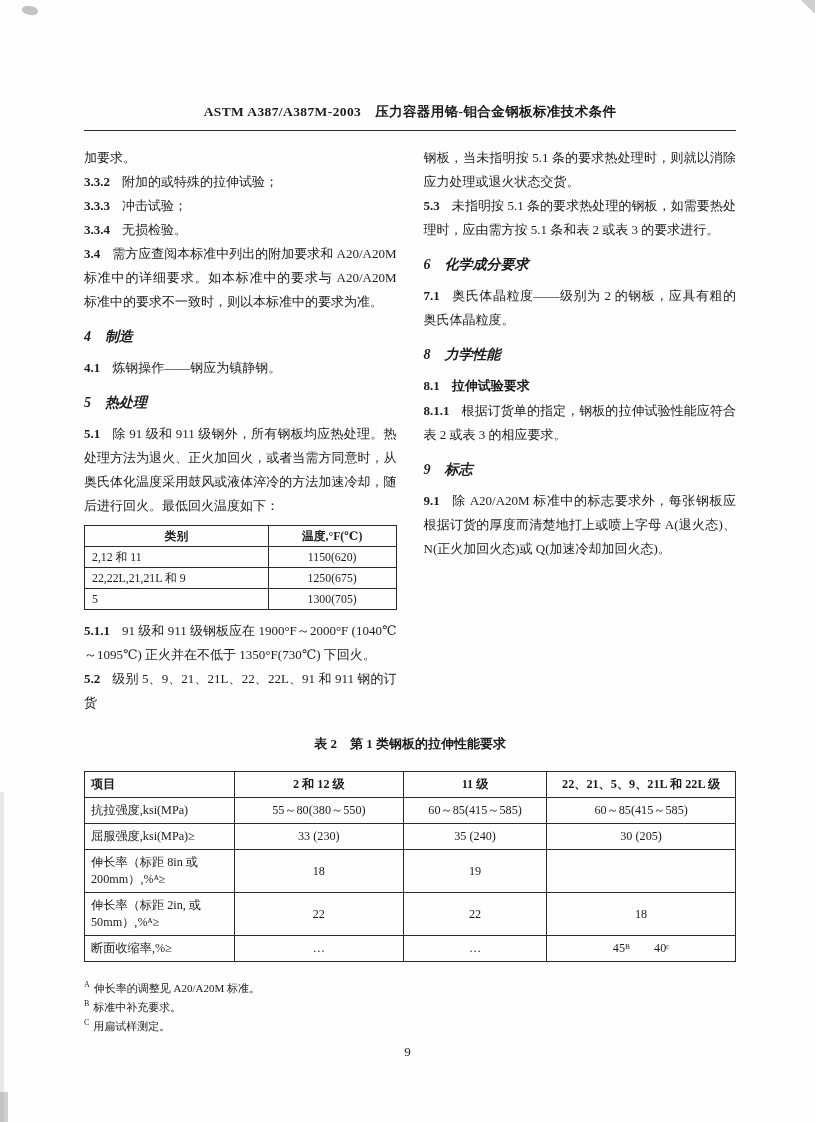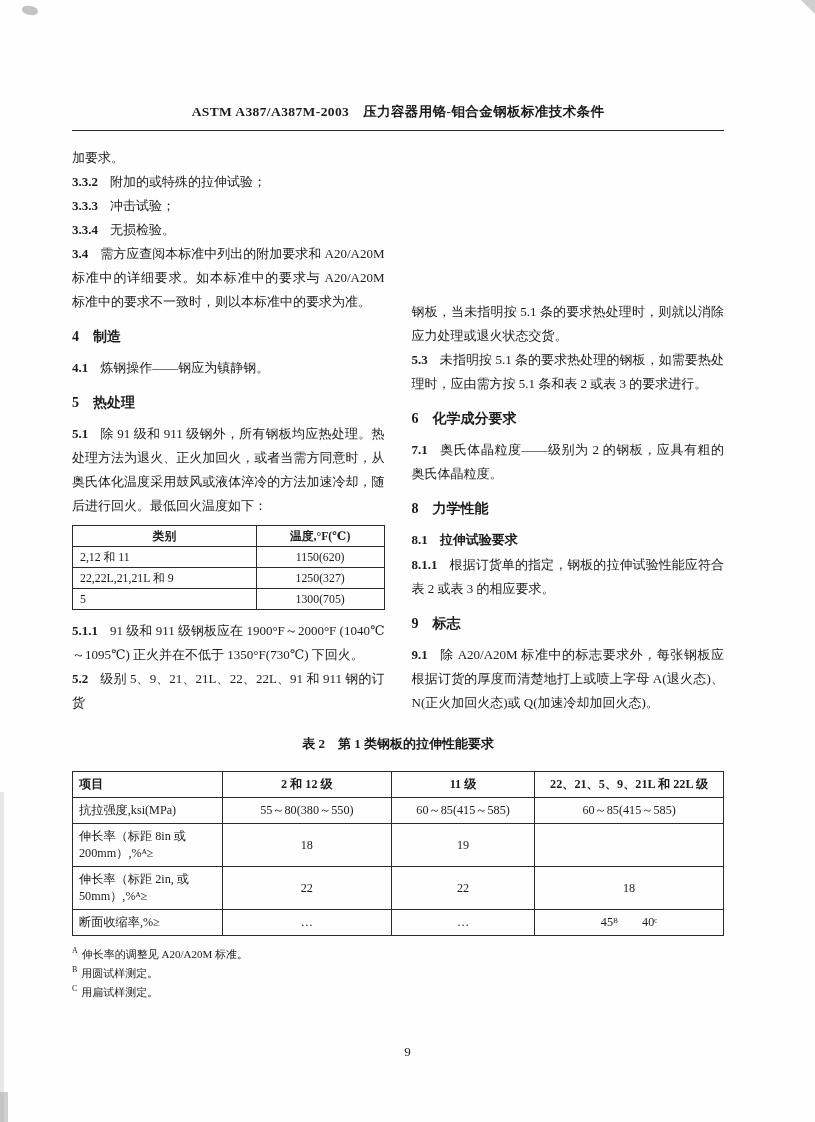--- a/index.html
+++ b/index.html
@@ -1,39 +1,39 @@
 <!DOCTYPE html>
 <html><head>
 <meta charset="utf-8">
 <style>
   html,body{margin:0;padding:0;background:#ffffff;}
   .page{position:relative;width:815px;height:1122px;background:#fefefe;overflow:hidden;
         font-family:"Liberation Serif","DejaVu Serif",serif;color:#1c1c1c;}
-  .content{position:absolute;left:72px;top:103px;width:652px;}
+  .content{position:absolute;left:84px;top:103px;width:652px;}
   .header{text-align:center;font-weight:bold;font-size:13.5px;letter-spacing:.4px;
           padding-bottom:9px;border-bottom:1.3px solid #2a2a2a;}
-  .columns{display:flex;gap:27px;margin-top:15px;align-items:flex-end;}
+  .columns{display:flex;gap:27px;margin-top:15px;}
   .col{flex:1;min-width:0;font-size:13px;line-height:24px;text-align:justify;}
   .para{margin:0;}
   .pnum{font-weight:bold;margin-right:12px;}
-  .sec{font-weight:bold;font-size:14px;margin:11px 0 7px;}
+  .sec{font-weight:bold;font-size:14px;margin:11px 0 7px;font-style:italic;}
   .sec .pnum{margin-right:14px;}
   .sub{font-weight:bold;margin:1px 0;font-family:Liberation Serif, serif;}
   table{border-collapse:collapse;}
   .ttable{width:100%;margin:7px 0 9px;font-size:11.8px;line-height:16px;}
   .ttable th,.ttable td{border:1px solid #2a2a2a;padding:2px 7px;}
   .ttable th{font-weight:bold;text-align:center;}
   .ttable td.c{text-align:center;}
   .t2sec{margin-top:20px;}
   .t2title{text-align:center;font-weight:bold;font-size:13px;margin-bottom:18px;}
   .t2{width:100%;font-size:12.2px;line-height:17px;border:1.5px solid #222;}
   .t2 th,.t2 td{border:1px solid #2a2a2a;padding:4px 6px;text-align:center;vertical-align:middle;}
   .t2 th{font-weight:bold;}
   .t2 .l{text-align:left;}
-  .fns{margin-top:7px;font-size:11px;line-height:16.5px;}
+  .fns{margin-top:15px;font-size:11px;line-height:16.5px;}
   .fn sup{font-size:8px;margin-right:4px;}
   .pageno{position:absolute;left:0;top:1044px;width:100%;text-align:center;font-size:13px;}
   .art{position:absolute;pointer-events:none;}
   .art-tl{left:22px;top:6px;width:16px;height:9px;background:#8a8a8a;opacity:.5;
           border-radius:50% 40% 50% 40%;transform:rotate(14deg);}
   .art-tr{right:0;top:0;width:0;height:0;border-top:14px solid #b5b5b5;border-left:14px solid transparent;opacity:.65;}
   .art-bl{left:0;bottom:0;width:8px;height:30px;background:#9a9a9a;opacity:.45;}
   .art-le{left:0;bottom:0;width:4px;height:330px;background:#d6d6d6;opacity:.55;}
 </style>
 </head>
@@ -73,21 +73,21 @@
               <th>温度,°F(℃)</th>
             </tr>
           </thead>
           <tbody>
             <tr>
               <td>2,12 和 11</td>
               <td class="c">1150(620)</td>
             </tr>
             <tr>
               <td>22,22L,21,21L 和 9</td>
-              <td class="c">1250(327)</td>
+              <td class="c">1250(675)</td>
             </tr>
             <tr>
               <td>5</td>
               <td class="c">1300(705)</td>
             </tr>
           </tbody>
         </table>
 
         <p class="para"><b class="pnum">5.1.1</b><span>91 级和 911 级钢板应在 1900°F～2000°F (1040℃～1095℃) 正火并在不低于 1350°F(730℃) 下回火。</span></p>
         <p class="para"><b class="pnum">5.2</b><span>级别 5、9、21、21L、22、22L、91 和 911 钢的订货</span></p>
@@ -129,20 +129,26 @@
           </tr>
         </thead>
         <tbody>
           <tr>
             <td class="l">抗拉强度,ksi(MPa)</td>
             <td>55～80(380～550)</td>
             <td>60～85(415～585)</td>
             <td>60～85(415～585)</td>
           </tr>
           <tr>
+            <td class="l">屈服强度,ksi(MPa)≥</td>
+            <td>33 (230)</td>
+            <td>35 (240)</td>
+            <td>30 (205)</td>
+          </tr>
+          <tr>
             <td class="l">伸长率（标距 8in 或 200mm）,%ᴬ≥</td>
             <td>18</td>
             <td>19</td>
             <td></td>
           </tr>
           <tr>
             <td class="l">伸长率（标距 2in, 或 50mm）,%ᴬ≥</td>
             <td>22</td>
             <td>22</td>
             <td>18</td>
@@ -151,21 +157,21 @@
             <td class="l">断面收缩率,%≥</td>
             <td>…</td>
             <td>…</td>
             <td>45ᴮ　　40ᶜ</td>
           </tr>
         </tbody>
       </table>
 
       <div class="fns">
         <div class="fn"><sup>A</sup><span>伸长率的调整见 A20/A20M 标准。</span></div>
-        <div class="fn"><sup>B</sup><span>用圆试样测定。</span></div>
+        <div class="fn"><sup>B</sup><span>标准中补充要求。</span></div>
         <div class="fn"><sup>C</sup><span>用扁试样测定。</span></div>
       </div>
     </div>
 
   </div>
 
   <div class="pageno">9</div>
 </div>
 
 </body></html>

